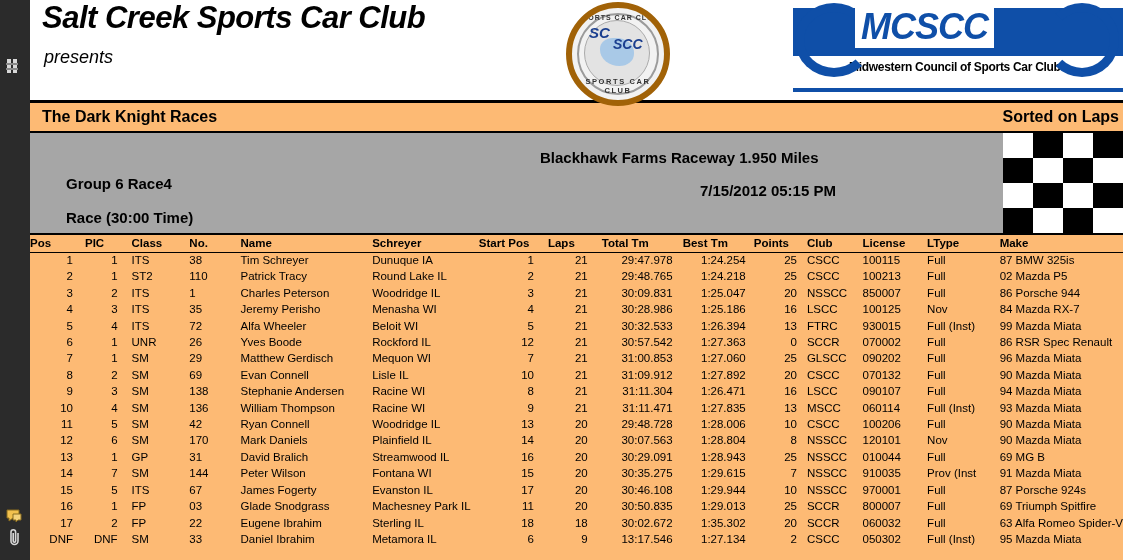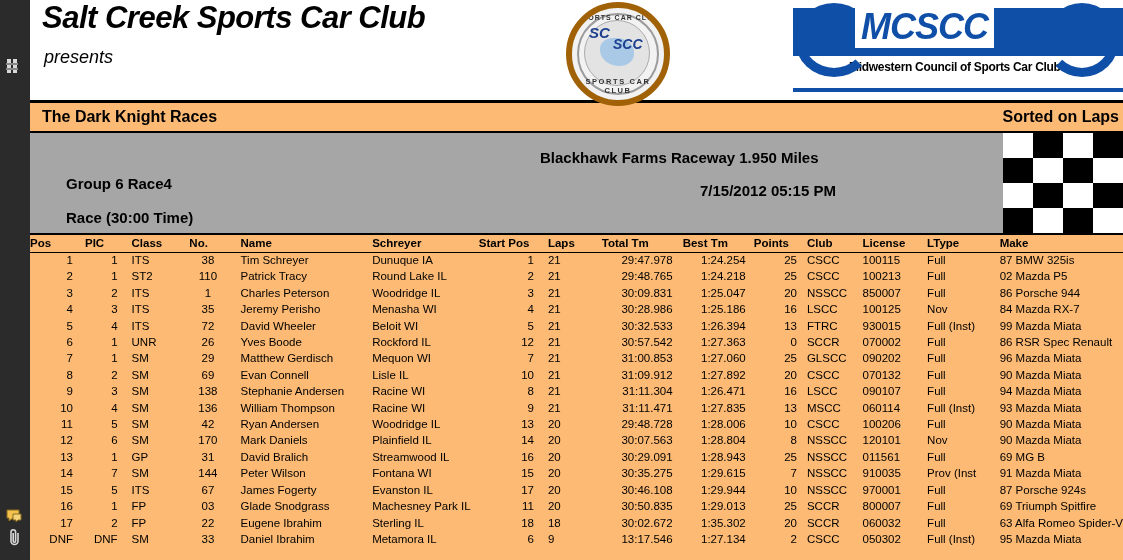--- a/index.html
+++ b/index.html
@@ -269,25 +269,25 @@
     white-space: nowrap;
   }
   table.results tbody td {
     padding: 0px 0 1px 0;
     white-space: nowrap;
     line-height: 15.4px;
   }
   .c-pos      { width: 46px;  text-align: right; padding-right: 12px !important; }
   .c-pic      { width: 34px;  text-align: right; padding-right: 10px !important; }
   .c-class    { width: 62px;  text-align: left;  padding-left: 4px !important; }
-  .c-no       { width: 40px;  text-align: center; padding-right: 8px !important; }
+  .c-no       { width: 40px;  text-align: left; padding-right: 8px !important; }
   .c-name     { width: 136px; padding-left: 6px !important; }
   .c-home     { width: 108px; }
   .c-start    { width: 58px;  text-align: right; padding-right: 14px !important; }
-  .c-laps     { width: 44px;  padding-right: 14px !important; }
+  .c-laps     { width: 44px;  text-align: right; padding-right: 14px !important; }
   .c-total    { width: 74px;  text-align: right; padding-right: 10px !important; }
   .c-best     { width: 66px;  text-align: right; padding-right: 8px !important; }
   .c-points   { width: 46px;  text-align: right; padding-right: 10px !important; }
   .c-club     { width: 58px;  text-align: left; }
   .c-license  { width: 68px;  text-align: left; }
   .c-ltype    { width: 76px;  text-align: left; }
   .c-make     { text-align: left; }
 
   thead th.c-pos     { text-align: center; padding-right: 0 !important; }
   thead th.c-pic     { text-align: center; padding-right: 0 !important; }
@@ -482,21 +482,21 @@
               <td class="c-club">LSCC</td>
               <td class="c-license">100125</td>
               <td class="c-ltype">Nov</td>
               <td class="c-make">84 Mazda RX-7</td>
             </tr>
             <tr>
               <td class="c-pos">5</td>
               <td class="c-pic">4</td>
               <td class="c-class">ITS</td>
               <td class="c-no">72</td>
-              <td class="c-name">David Wheeler</td>
+              <td class="c-name">Alfa Wheeler</td>
               <td class="c-home">Beloit WI</td>
               <td class="c-start">5</td>
               <td class="c-laps">21</td>
               <td class="c-total">30:32.533</td>
               <td class="c-best">1:26.394</td>
               <td class="c-points">13</td>
               <td class="c-club">FTRC</td>
               <td class="c-license">930015</td>
               <td class="c-ltype">Full (Inst)</td>
               <td class="c-make">99 Mazda Miata</td>
@@ -584,21 +584,21 @@
               <td class="c-club">MSCC</td>
               <td class="c-license">060114</td>
               <td class="c-ltype">Full (Inst)</td>
               <td class="c-make">93 Mazda Miata</td>
             </tr>
             <tr>
               <td class="c-pos">11</td>
               <td class="c-pic">5</td>
               <td class="c-class">SM</td>
               <td class="c-no">42</td>
-              <td class="c-name">Ryan Andersen</td>
+              <td class="c-name">Ryan Connell</td>
               <td class="c-home">Woodridge IL</td>
               <td class="c-start">13</td>
               <td class="c-laps">20</td>
               <td class="c-total">29:48.728</td>
               <td class="c-best">1:28.006</td>
               <td class="c-points">10</td>
               <td class="c-club">CSCC</td>
               <td class="c-license">100206</td>
               <td class="c-ltype">Full</td>
               <td class="c-make">90 Mazda Miata</td>
@@ -626,21 +626,21 @@
               <td class="c-class">GP</td>
               <td class="c-no">31</td>
               <td class="c-name">David Bralich</td>
               <td class="c-home">Streamwood IL</td>
               <td class="c-start">16</td>
               <td class="c-laps">20</td>
               <td class="c-total">30:29.091</td>
               <td class="c-best">1:28.943</td>
               <td class="c-points">25</td>
               <td class="c-club">NSSCC</td>
-              <td class="c-license">011561</td>
+              <td class="c-license">010044</td>
               <td class="c-ltype">Full</td>
               <td class="c-make">69 MG B</td>
             </tr>
             <tr>
               <td class="c-pos">14</td>
               <td class="c-pic">7</td>
               <td class="c-class">SM</td>
               <td class="c-no">144</td>
               <td class="c-name">Peter Wilson</td>
               <td class="c-home">Fontana WI</td>

